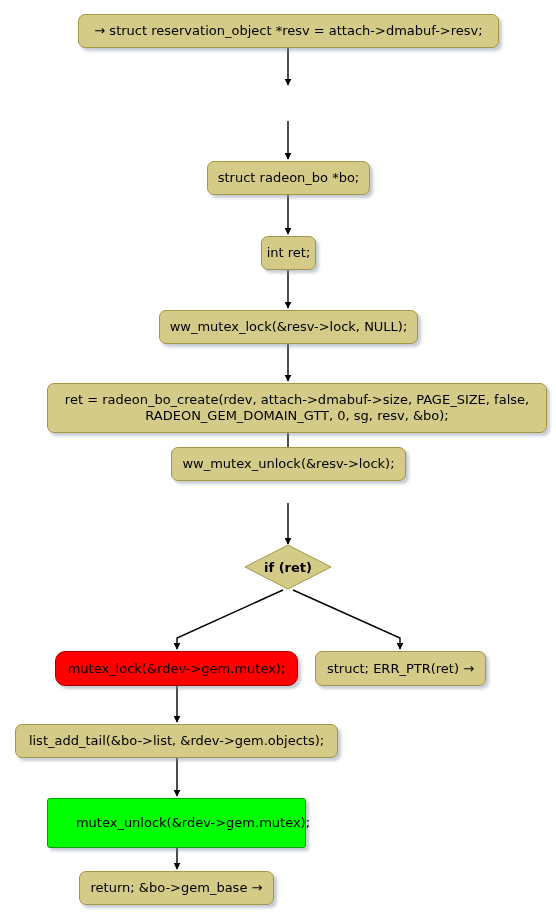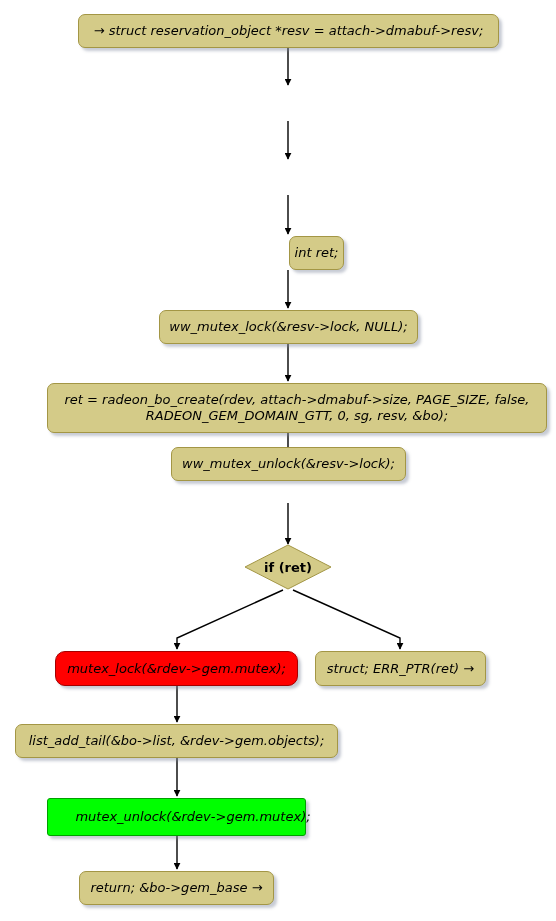--- a/index.html
+++ b/index.html
@@ -38,21 +38,20 @@
     white-space: pre;
     line-height: 1.18;
     font-size: 13px;
     color: #000000;
     border-style: solid;
     border-width: 1px;
     background: #d4cb88;
     border-color: #a39645;
     border-radius: 7px;
     box-shadow: 3px 3px 3px rgba(130,140,160,0.45);
-    font-style: italic;
   }
   .node.process { }
   .node.red {
     background: #ff0000;
     border-color: #a40000;
     border-radius: 10px;
   }
   .node.green {
     background: #00ff00;
     border-color: #00a000;
@@ -116,22 +115,23 @@
     <path d="M 177 686 L 177 722" stroke="#000000" stroke-width="1.4" fill="none" marker-end="url(#arrow)"></path>
 
     <path d="M 177 758 L 177 796" stroke="#000000" stroke-width="1.4" fill="none" marker-end="url(#arrow)"></path>
 
     <path d="M 177 832 L 177 869" stroke="#000000" stroke-width="1.4" fill="none" marker-end="url(#arrow)"></path>
   </svg>
 
   <div class="node process" style="left:78px; top:14px; width:421px; height:34px;">→ struct reservation_object *resv = attach-&gt;dmabuf-&gt;resv;</div>
 
 
+  <div class="node process" style="left:207px; top:161px; width:163px; height:34px;">struct radeon_bo *bo;</div>
 
-  <div class="node process" style="left:261px; top:236px; width:55px; height:34px;margin-left:28px;">int ret;</div>
+  <div class="node process" style="left:261px; top:236px; width:55px; height:34px;">int ret;</div>
 
   <div class="node process" style="left:159px; top:310px; width:259px; height:34px;">ww_mutex_lock(&amp;resv-&gt;lock, NULL);</div>
 
   <div class="node process multiline" style="left:33px; top:383px; width:500px; height:50px;margin-left:14px;">ret = radeon_bo_create(rdev, attach-&gt;dmabuf-&gt;size, PAGE_SIZE, false,
 RADEON_GEM_DOMAIN_GTT, 0, sg, resv, &amp;bo);</div>
 
   <div class="node process" style="left:171px; top:447px; width:235px; height:34px;">ww_mutex_unlock(&amp;resv-&gt;lock);</div>
 
   <div class="diamond-wrap" style="left:244px; top:544px; width:88px; height:46px;">
     <svg width="88" height="46" viewBox="0 0 88 46">
@@ -139,17 +139,17 @@
     </svg>
     <span class="label">if (ret)</span>
   </div>
 
   <div class="node red" style="left:55px; top:651px; width:243px; height:35px;">mutex_lock(&amp;rdev-&gt;gem.mutex);</div>
 
   <div class="node process" style="left:315px; top:651px; width:171px; height:35px;">struct; ERR_PTR(ret) →</div>
 
   <div class="node process" style="left:15px; top:724px; width:323px; height:34px;">list_add_tail(&amp;bo-&gt;list, &amp;rdev-&gt;gem.objects);</div>
 
-  <div class="node green" style="left:47px; top:798px; width:259px; height:38px;padding-left:33px;">mutex_unlock(&amp;rdev-&gt;gem.mutex);</div>
+  <div class="node green" style="left:47px; top:798px; width:259px; height:50px;padding-left:33px;">mutex_unlock(&amp;rdev-&gt;gem.mutex);</div>
 
   <div class="node process" style="left:79px; top:871px; width:195px; height:34px;">return; &amp;bo-&gt;gem_base →</div>
 
 </div>
 
 </body></html>

